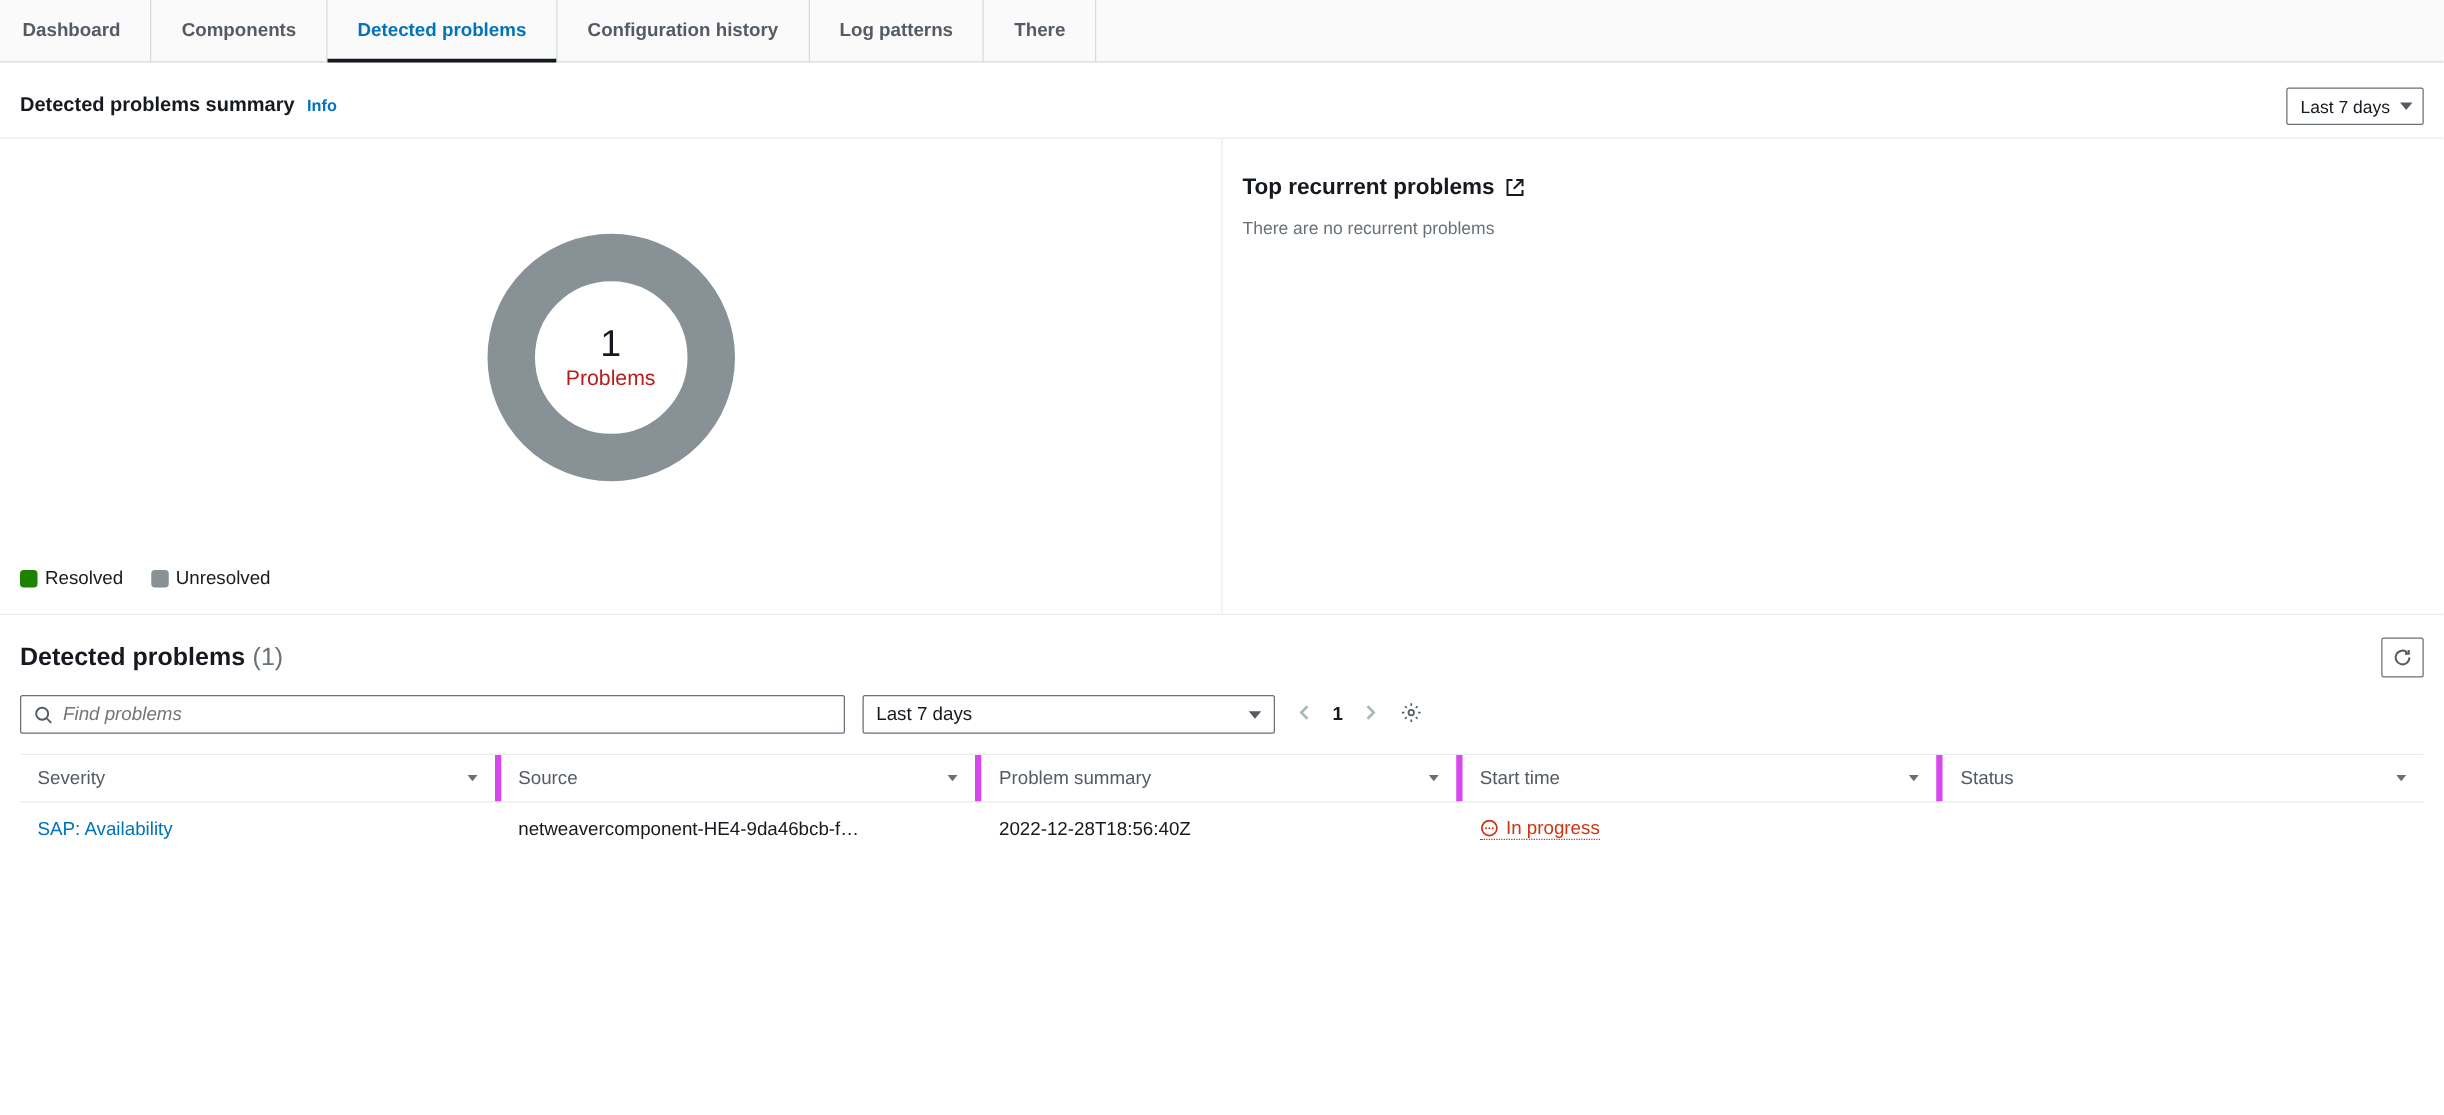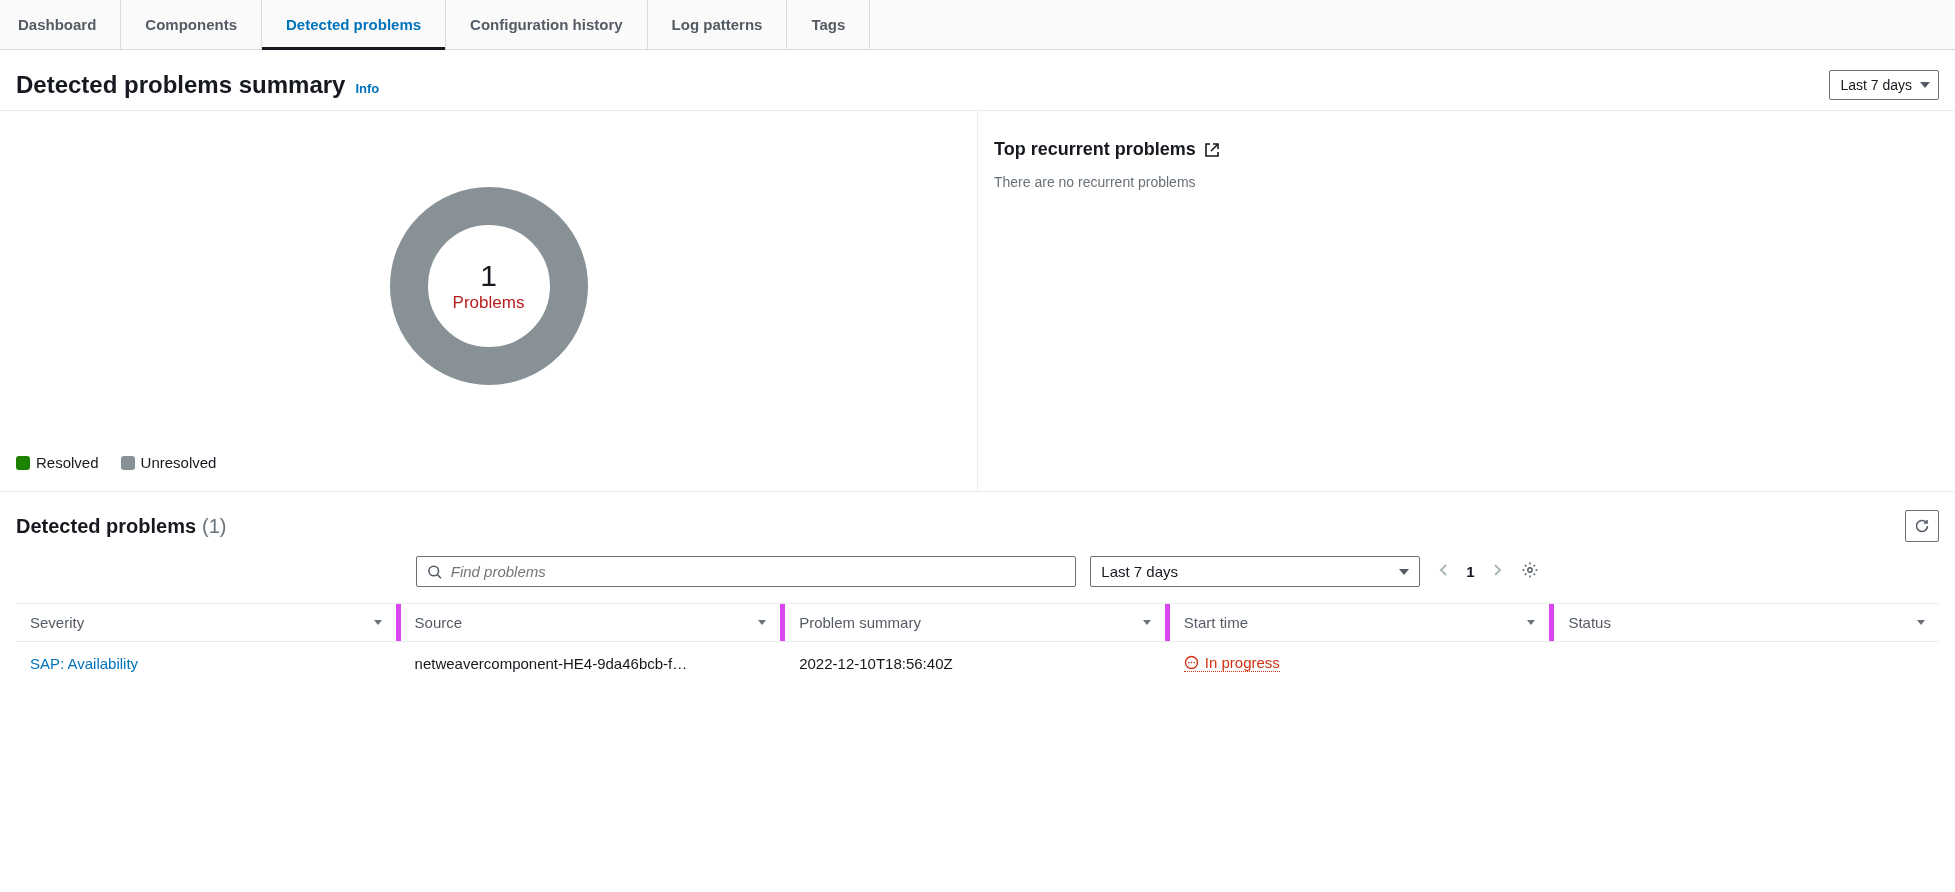--- a/index.html
+++ b/index.html
@@ -48,21 +48,21 @@
     justify-content: space-between;
     padding: 20px 16px 10px 16px;
     border-bottom: 1px solid #eaeded;
   }
   .summary-title-wrap {
     display: flex;
     align-items: baseline;
     gap: 10px;
   }
   .summary-title {
-    font-size: 24px;
+    font-size: 16px;
     font-weight: 700;
     color: #16191f;
   }
   .info-link {
     color: #0073bb;
     font-size: 13px;
     font-weight: 600;
     cursor: pointer;
   }
   .time-select {
@@ -184,21 +184,21 @@
     display: inline-flex;
     align-items: center;
     justify-content: center;
     cursor: pointer;
     color: #545b64;
   }
 
   .problems-controls {
     display: flex;
     align-items: center;
-    justify-content: center;
+    justify-content: flex-start;
     margin-top: 14px;
     gap: 14px;
   }
   .find-box {
     display: flex;
     align-items: center;
     border: 1px solid #687078;
     border-radius: 2px;
     width: 660px;
     padding: 6px 10px;
@@ -303,21 +303,21 @@
   <div class="tab active">
       <span>Detected problems</span>
     </div>
   <div class="tab">
       <span>Configuration history</span>
     </div>
   <div class="tab">
       <span>Log patterns</span>
     </div>
   <div class="tab">
-      <span>Tags</span>
+      <span>There</span>
     </div>
 </div>
 
 <div class="summary-header">
   <div class="summary-title-wrap">
     <span class="summary-title">Detected problems summary</span>
     <span class="info-link">Info</span>
   </div>
   <div class="time-select">
     <span>Last 7 days</span>
@@ -437,21 +437,21 @@
           <span>Status</span>
           <span class="sort-ind"></span>
         </div>
     </div>
 
     <div class="trow">
       <div class="td">
         <span class="link">SAP: Availability</span>
       </div>
       <div class="td">netweavercomponent-HE4-9da46bcb-f…</div>
-      <div class="td">2022-12-10T18:56:40Z</div>
+      <div class="td">2022-12-28T18:56:40Z</div>
       <div class="td">
         <span class="status-inprog">
           <svg width="15" height="15" viewBox="0 0 15 15" fill="none" stroke="#d13212" stroke-width="1.4">
             <circle cx="7.5" cy="7.5" r="6"></circle>
             <circle cx="4.8" cy="7.5" r="0.8" fill="#d13212" stroke="none"></circle>
             <circle cx="7.5" cy="7.5" r="0.8" fill="#d13212" stroke="none"></circle>
             <circle cx="10.2" cy="7.5" r="0.8" fill="#d13212" stroke="none"></circle>
           </svg>
           <span>In progress</span>
         </span>

